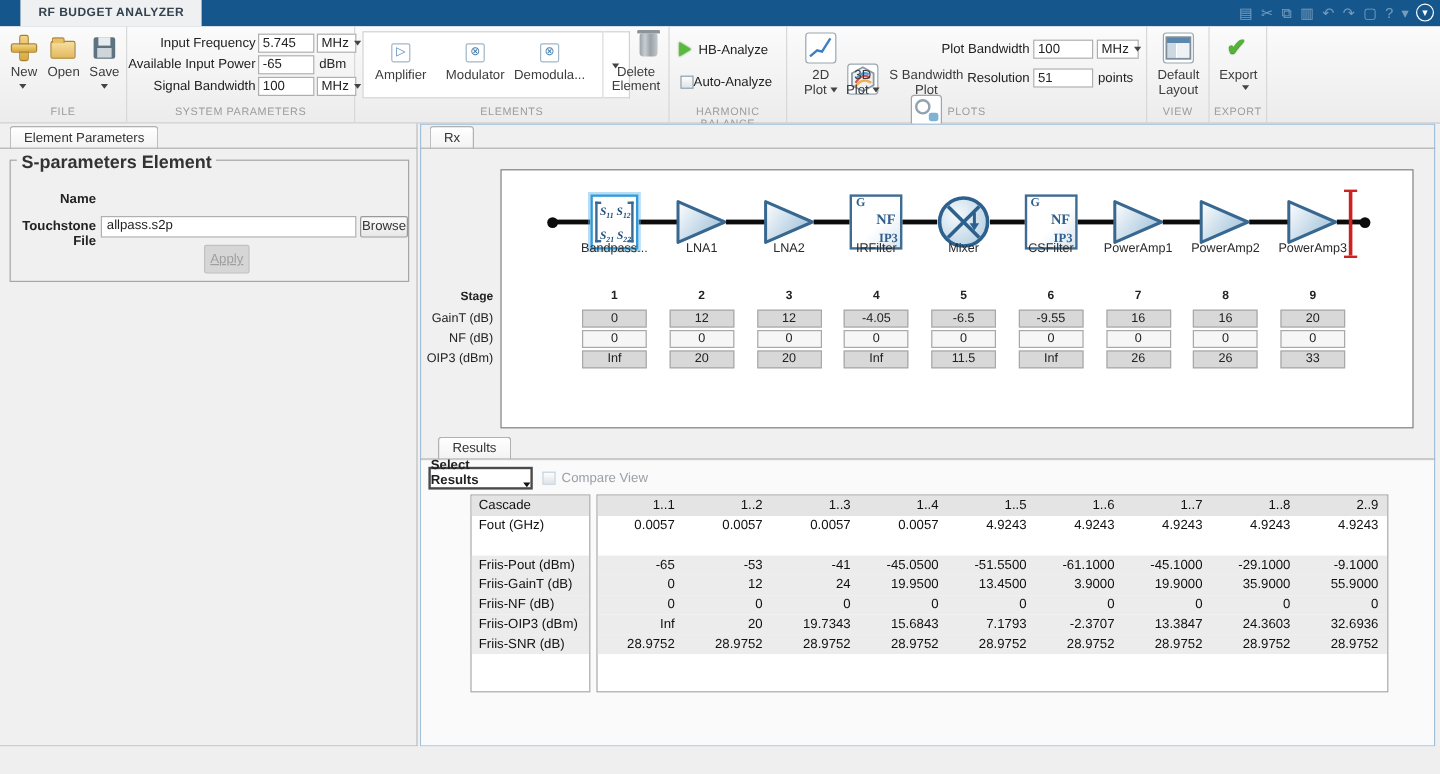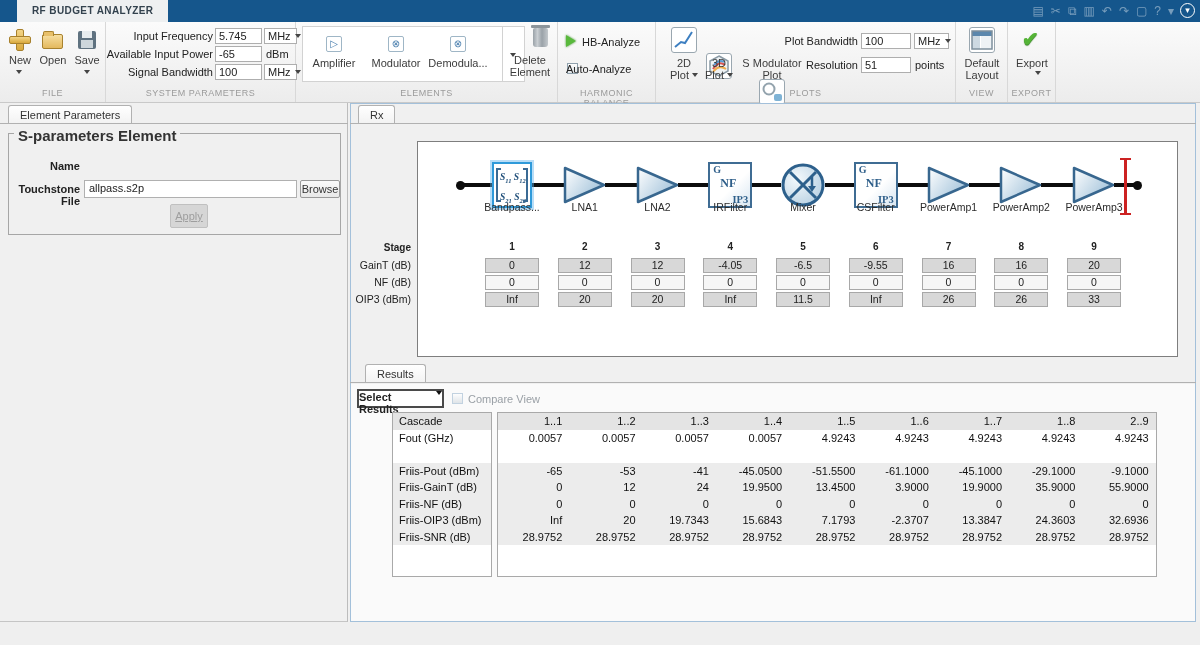--- a/index.html
+++ b/index.html
@@ -97,38 +97,38 @@
   .spTxt sub { font-size:6.5px; }
   .brk { position:absolute; top:4px; bottom:4px; width:5px; }
   .brkL { left:2px; border-left:2px solid #3a6a94; border-top:2px solid #3a6a94; border-bottom:2px solid #3a6a94; }
   .brkR { right:2px; border-right:2px solid #3a6a94; border-top:2px solid #3a6a94; border-bottom:2px solid #3a6a94; }
 
   .el-amp { position:absolute; width:46px; height:42px; top:164px; }
   .el-filter { position:absolute; width:44px; height:46px; top:162px; border:2px solid #3f6c93;
                background:linear-gradient(135deg,#ffffff 55%,#d8e6f1); font-family:"Liberation Serif",serif;
                color:#2f5f8a; font-weight:bold; }
   .f-g  { position:absolute; left:3px; top:0px; font-size:10px; }
-  .f-nf { position:absolute; left:0; right:4px; top:12px; text-align:center; font-size:12px; }
+  .f-nf { position:absolute; left:0; right:4px; top:12px; text-align:right; font-size:12px; }
   .f-ip3{ position:absolute; right:2px; bottom:1px; font-size:10.5px; }
   .el-mixer { position:absolute; width:48px; height:48px; top:161px; }
 
   .rterm { position:absolute; left:1120px; top:158px; width:11px; height:57px;
            border-top:2.5px solid #cc2222; border-bottom:2.5px solid #cc2222; }
   .rterm::before { content:""; position:absolute; left:4px; top:0; bottom:0; width:2.5px; background:#cc2222; }
 
   .stage-num { position:absolute; width:54px; text-align:center; font-size:10px; font-weight:bold; top:241px; }
   .stage-box { position:absolute; width:54px; height:15px; border:1px solid #a8a8a8; text-align:center;
                font-size:10.5px; line-height:13px; color:#222; }
   .stage-rowlab { position:absolute; left:300px; width:111px; text-align:right; font-size:10.5px; color:#222; }
 
   
   #results-body { position:absolute; left:351px; top:384px; width:844px; height:237px; background:#fafafa; }
   #select-results { position:absolute; left:357px; top:389px; width:87px; height:19px; background:#fff;
                     border:2px solid #4a4a4a; font-weight:bold; font-size:11px; display:flex;
-                    align-items:flex-start; justify-content:center; gap:6px; }
+                    align-items:flex-end; justify-content:center; gap:6px; }
   #compare-lab { position:absolute; left:468px; top:393px; font-size:11px; color:#9aa0a6; }
   .res-box { position:absolute; top:412px; height:165px; background:#fff; border:1px solid #a9a9a9;
              display:flex; flex-direction:column; overflow:hidden; }
   .res-row { height:16.5px; flex:0 0 16.5px; line-height:16.5px; font-size:11px; color:#111; display:flex; }
   .res-row.hdr { background:#e4e4e4; }
   .res-row.shade { background:#ececec; }
   .res-lab { padding-left:6px; white-space:nowrap; }
   .res-cell { flex:0 0 73.3px; text-align:right; padding-right:9px; }
 
   #bottom-strip { position:absolute; left:0; top:622px; width:1200px; height:23px; background:#efefef; }
@@ -227,21 +227,21 @@
           <div class="ic-trash"></div>
         </div>
       <div class="abs btn-label" style="left:210px;top:32px;width:48px">Delete Element</div>
       <div class="rsec-label">ELEMENTS</div>
     </div>
 
     <div class="rsec" style="left:558px;width:98px">
       <div class="abs ic-play" style="left:8px;top:13px"></div>
       <div class="abs rlabel" style="left:24px;top:14px">HB-Analyze</div>
       <div class="abs chk" style="left:9px;top:41px"></div>
-      <div class="abs rlabel" style="left:8px;top:41px">Auto-Analyze</div>
+      <div class="abs rlabel" style="left:20px;top:41px">Auto-Analyze</div>
       <div class="rsec-label">HARMONIC BALANCE</div>
     </div>
 
     <div class="rsec" style="left:656px;width:300px">
       <div class="abs plot-ic" style="left:15px;top:5px">
         <svg width="24" height="24">
             <polyline points="3,19 9,14 13,15 20,4" fill="none" stroke="#3d7fc1" stroke-width="2"></polyline>
           </svg>
       </div>
       <div class="abs btn-label" style="left:8px;top:35px;width:40px">
@@ -266,21 +266,21 @@
             <span class="caret"></span>
           </div>
       </div>
       <div class="abs plot-ic" style="left:103px;top:5px">
         <svg width="24" height="24">
             <circle cx="9" cy="9" r="5.5" fill="none" stroke="#93a3ad" stroke-width="2"></circle>
             <rect x="14" y="14" width="8" height="7" rx="2" fill="#7fb3d5"></rect>
           </svg>
       </div>
       <div class="abs btn-label" style="left:80px;top:35px;width:72px">
-        <div>S Modulator</div>
+        <div>S Bandwidth</div>
         <div>Plot</div>
       </div>
       <div class="abs rlabel rowlab" style="left:122px;top:13px;width:80px">Plot Bandwidth</div>
       <div class="abs rinput" style="left:205px;top:11px;width:50px">100</div>
       <div class="abs rdd" style="left:258px;top:11px;width:35px">
           <span>MHz</span>
           <span class="caret"></span>
         </div>
       <div class="abs rlabel rowlab" style="left:122px;top:37px;width:80px">Resolution</div>
       <div class="abs rinput" style="left:205px;top:35px;width:50px">51</div>

